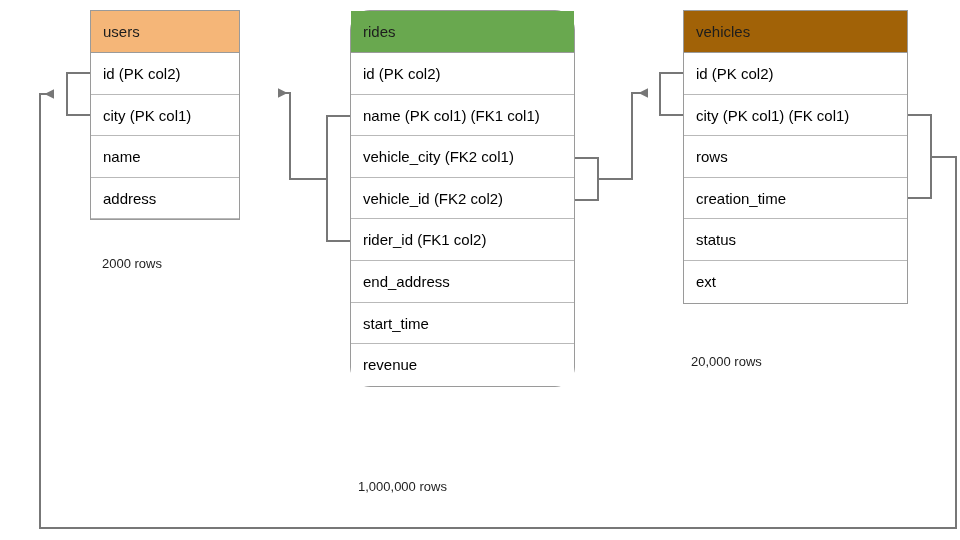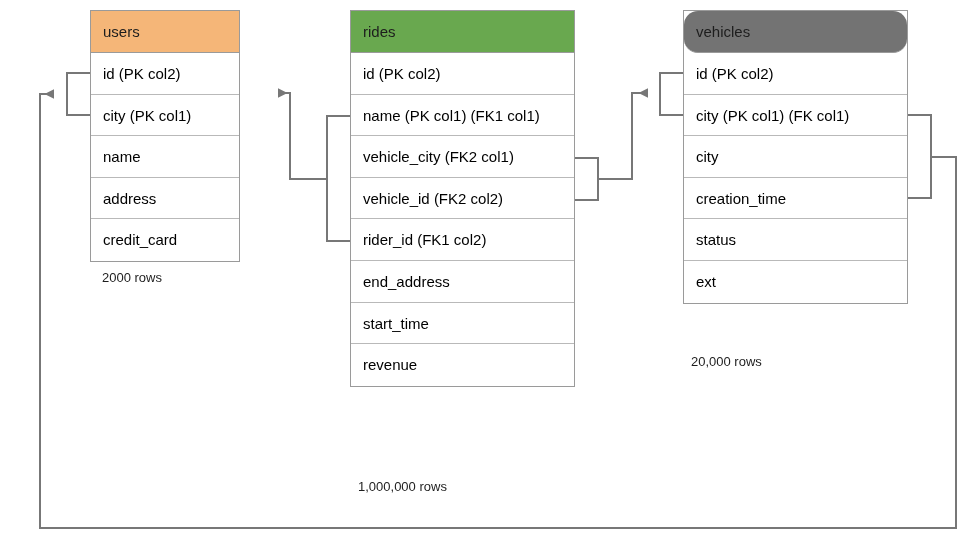--- a/index.html
+++ b/index.html
@@ -97,41 +97,40 @@
       <path d="M 911,157 L 936,157 L 936,528 L 20,528 L 20,94 L 34,94" marker-end="url(#arrowL)"></path>
     </g>
   </svg>
 
   <div class="table-box" style="left:70px; top:10px; width:150px;">
     <div class="tbl-header" style="background:#f5b678;">users</div>
     <div class="tbl-row">id (PK col2)</div>
     <div class="tbl-row">city (PK col1)</div>
     <div class="tbl-row">name</div>
     <div class="tbl-row">address</div>
-    <div class="tbl-row last">credit_card</div>
   </div>
-  <div class="rowcount" style="left:82px; top:270px;">2000 rows</div>
+  <div class="rowcount" style="left:82px; top:256px;">2000 rows</div>
 
-  <div class="table-box" style="left:330px; top:10px; width:225px;">
+  <div class="table-box" style="left:330px; top:10px; width:225px;border-radius:20px;">
     <div class="tbl-header" style="background:#69a84f;">rides</div>
     <div class="tbl-row">id (PK col2)</div>
     <div class="tbl-row">name (PK col1) (FK1 col1)</div>
     <div class="tbl-row">vehicle_city (FK2 col1)</div>
     <div class="tbl-row">vehicle_id (FK2 col2)</div>
     <div class="tbl-row">rider_id (FK1 col2)</div>
     <div class="tbl-row">end_address</div>
     <div class="tbl-row">start_time</div>
     <div class="tbl-row last">revenue</div>
   </div>
   <div class="rowcount" style="left:338px; top:479px;text-align:center;">1,000,000 rows</div>
 
   <div class="table-box" style="left:663px; top:10px; width:225px;">
-    <div class="tbl-header" style="background:#737373;border-radius:14px;">vehicles</div>
+    <div class="tbl-header" style="background:#a16207;">vehicles</div>
     <div class="tbl-row">id (PK col2)</div>
     <div class="tbl-row">city (PK col1) (FK col1)</div>
-    <div class="tbl-row">city</div>
+    <div class="tbl-row">rows</div>
     <div class="tbl-row">creation_time</div>
     <div class="tbl-row">status</div>
     <div class="tbl-row last">ext</div>
   </div>
   <div class="rowcount" style="left:671px; top:354px;">20,000 rows</div>
 
 </div>
 
 </body></html>

